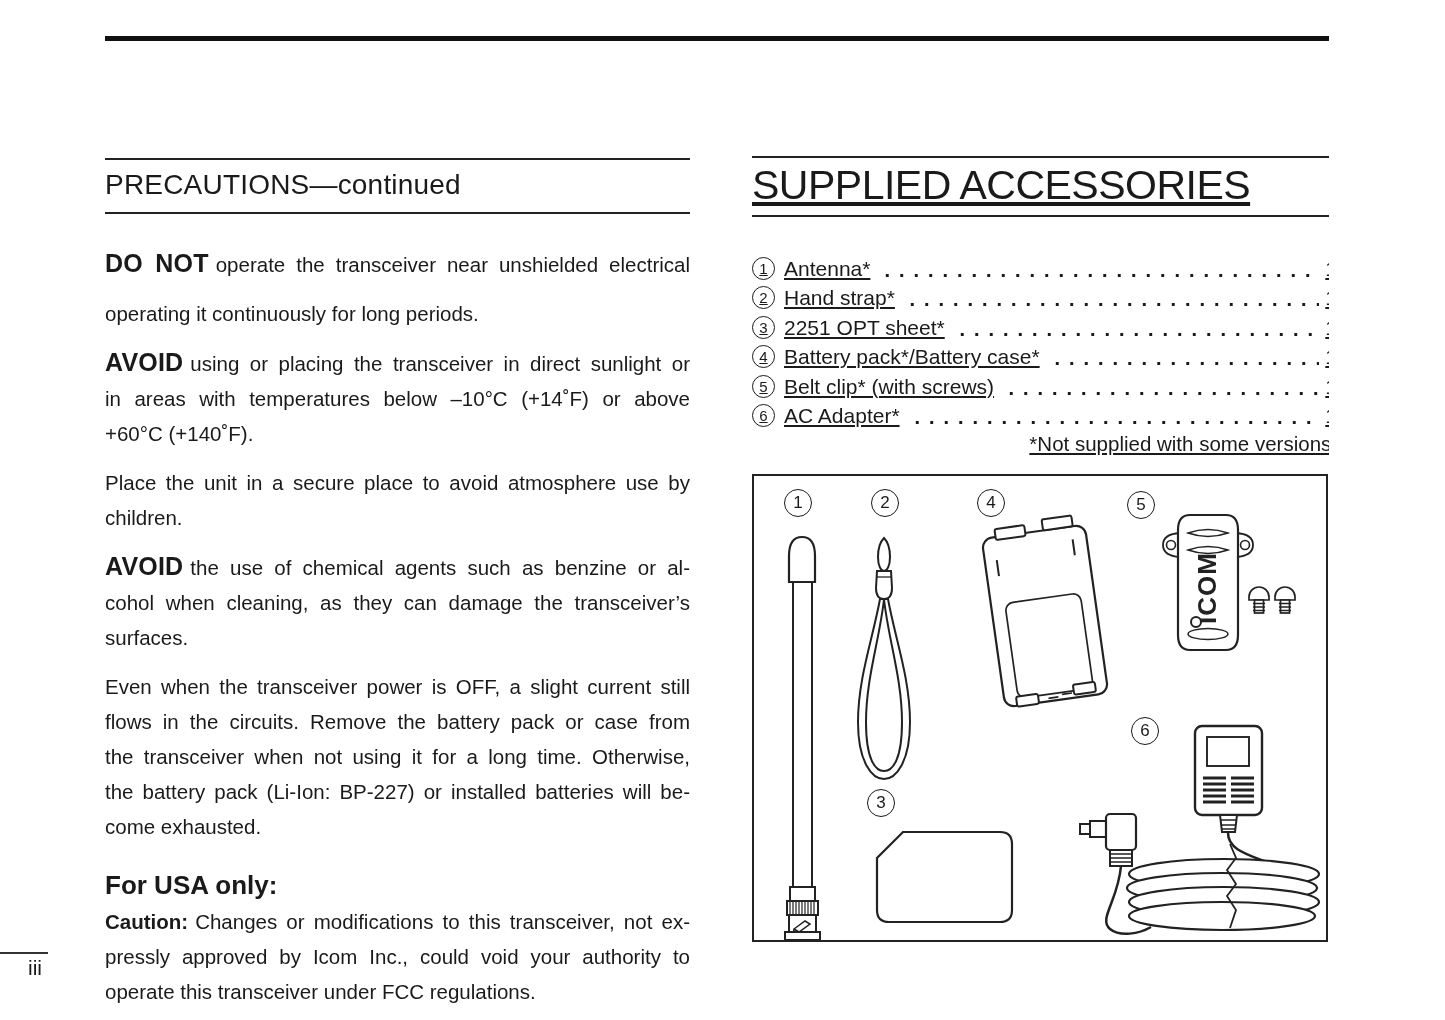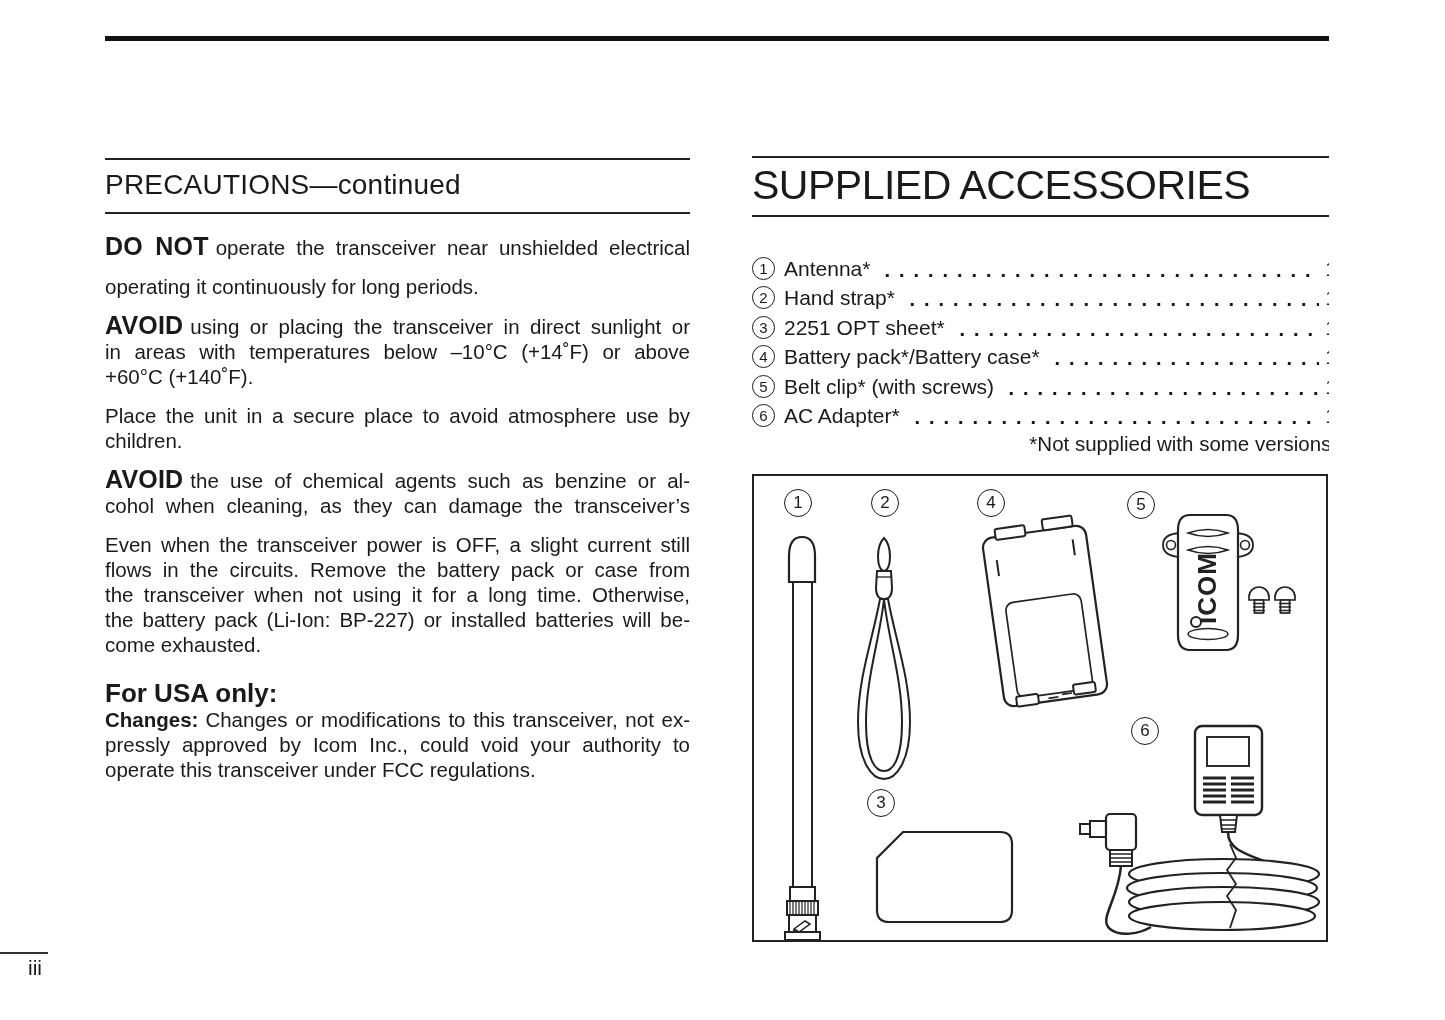--- a/index.html
+++ b/index.html
@@ -2,28 +2,28 @@
 <html><head>
 <meta charset="utf-8">
 <style>
   html,body{margin:0;padding:0;background:#fff;}
   #page{position:relative;width:1329px;height:1020px;background:#fff;overflow:hidden;
         font-family:"Liberation Sans","DejaVu Sans",sans-serif;color:#1a1a1a;}
   .hr-thick{position:absolute;left:105px;top:36px;width:1235px;height:5px;background:#111;}
   
   .col{position:absolute;}
   #left-col{left:105px;top:158px;width:585px;}
-  #right-col{left:752px;top:156px;width:585px;}
+  #right-col{left:752px;top:156px;width:585px;text-decoration:underline;}
   .head-box{border-top:2px solid #222;border-bottom:2px solid #222;}
   #left-col .head-box{padding:9px 0 11px;}
   #right-col .head-box{padding:4px 0 6px;}
   .h-left{font-size:28px;letter-spacing:.2px;}
   .h-right{font-size:41px;letter-spacing:-.5px;}
   
-  #paras{margin-top:20px;font-size:20.5px;line-height:25px;}
+  #paras{margin-top:32px;font-size:20.5px;line-height:35px;}
   .para{margin-bottom:14px;}
   .para.usa-note{margin-top:24px;margin-bottom:0;}
   .jl{text-align:justify;text-align-last:justify;}
   .jl.last{text-align:justify;text-align-last:auto;}
   .lead{font-weight:bold;margin-right:7px;}
   .lead-warning{font-size:25px;letter-spacing:.2px;}
   .lead-usa{font-size:26px;}
   .lead-caution{font-size:20.5px;}
   
   #acc-list{margin-top:34px;font-size:21px;}
@@ -73,31 +73,32 @@
           <div class="jl">in areas with temperatures below –10°C (+14˚F) or above</div>
           <div class="jl last">+60°C (+140˚F).</div>
         </div>
         <div class="para plain">
           <div class="jl">Place the unit in a secure place to avoid atmosphere use by</div>
           <div class="jl last">children.</div>
         </div>
         <div class="para warning">
           <div class="jl"><span class="lead lead-warning">AVOID</span>the use of chemical agents such as benzine or al-</div>
           <div class="jl">cohol when cleaning, as they can damage the transceiver’s</div>
+          <div class="jl last">surfaces.</div>
         </div>
         <div class="para plain">
           <div class="jl">Even when the transceiver power is OFF, a slight current still</div>
           <div class="jl">flows in the circuits. Remove the battery pack or case from</div>
           <div class="jl">the transceiver when not using it for a long time. Otherwise,</div>
           <div class="jl">the battery pack (Li-Ion: BP-227) or installed batteries will be-</div>
           <div class="jl last">come exhausted.</div>
         </div>
         <div class="para usa-note"><span class="lead lead-usa">For USA only:</span></div>
         <div class="para caution">
-          <div class="jl"><span class="lead lead-caution">Changes:</span>Changes or modifications to this transceiver, not ex-</div>
+          <div class="jl"><span class="lead lead-caution">Caution:</span>Changes or modifications to this transceiver, not ex-</div>
           <div class="jl">pressly approved by Icom Inc., could void your authority to</div>
           <div class="jl last">operate this transceiver under FCC regulations.</div>
         </div>
       </div>
   </div>
 
   <div class="col" id="right-col">
     <div class="head-box">
       <div class="h-right">SUPPLIED ACCESSORIES</div>
     </div>

